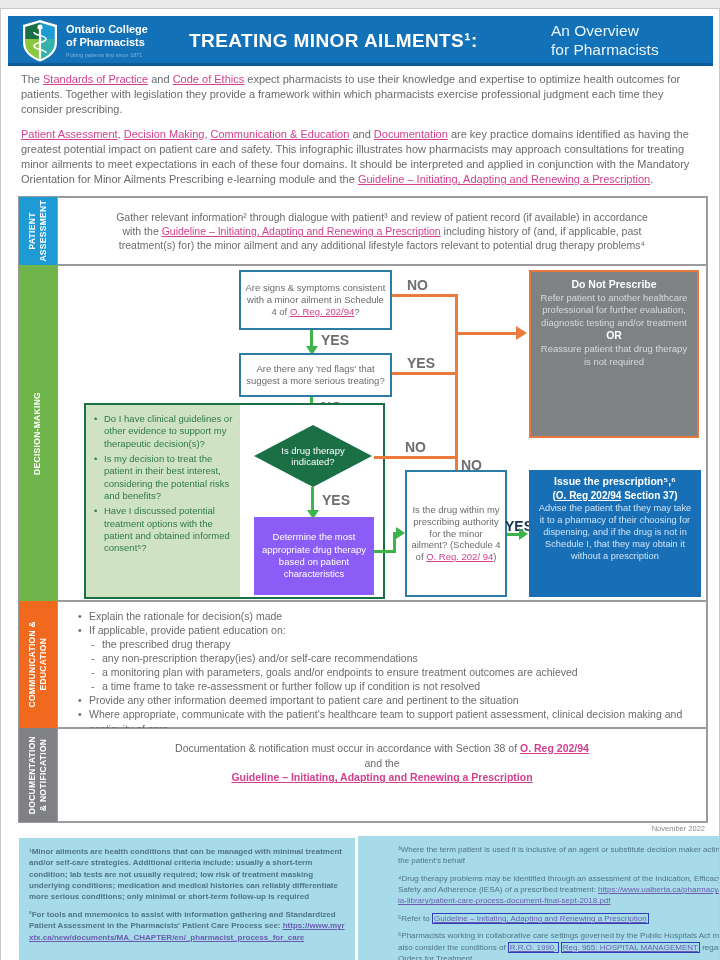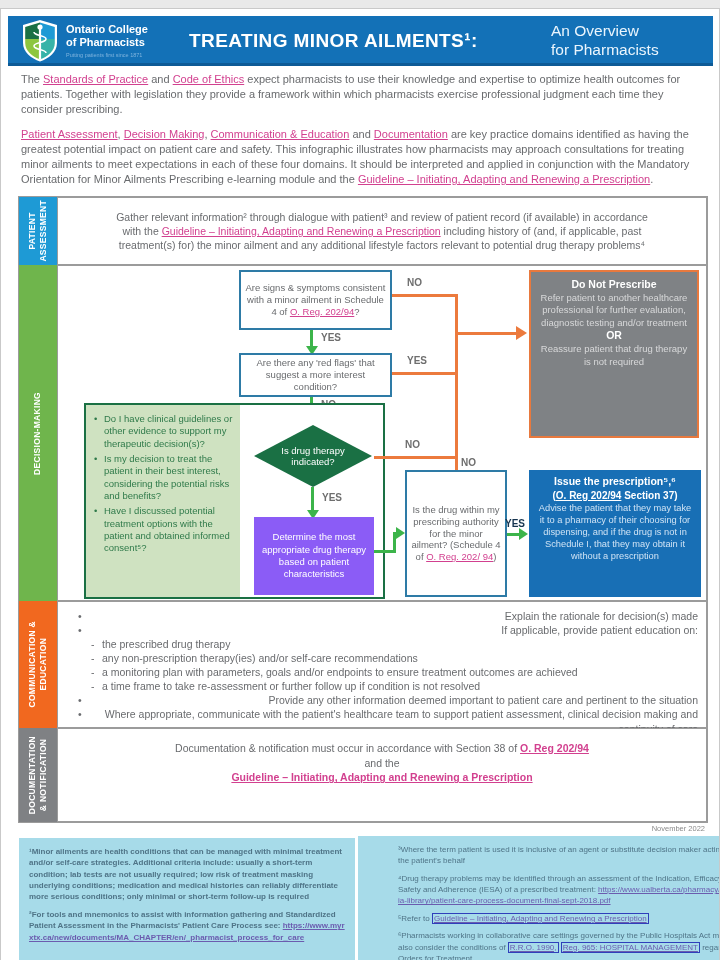--- a/index.html
+++ b/index.html
@@ -31,29 +31,29 @@
 
   .pa-cell{top:188px;height:68px;display:flex;align-items:center;justify-content:center;}
   .pa-text{width:540px;text-align:center;font-size:10.5px;color:#696b6e;line-height:1.35;}
 
   .dm-cell{top:256px;height:336px;}
   .ce-cell{top:592px;height:127px;color:#696b6e;font-size:10.5px;line-height:1.34;padding:7px 8px 0 20px;}
   .doc-cell{top:719px;height:94px;display:flex;align-items:flex-start;justify-content:center;}
   .doc-text{width:430px;margin-top:12px;text-align:center;font-size:10.5px;color:#696b6e;line-height:1.4;}
 
   .ce-cell ul{margin:0;padding:0;list-style:none;}
-  .ce-cell li.b1{padding-left:11px;position:relative;text-align:right;}
+  .ce-cell li.b1{padding-left:11px;position:relative;}
   .ce-cell li.b1:before{content:"•";position:absolute;left:0;}
   .ce-cell li.b2{padding-left:24px;position:relative;}
   .ce-cell li.b2:before{content:"-";position:absolute;left:13px;}
 
   
   .fbox{position:absolute;box-sizing:border-box;border:2px solid #2e7ba6;background:#fff;color:#696b6e;
         font-size:9.5px;line-height:1.25;text-align:center;display:flex;align-items:center;justify-content:center;padding:2px 4px;}
-  .flabel{position:absolute;font-size:10px;font-weight:600;color:#6e6e6e;}
+  .flabel{position:absolute;font-size:14px;font-weight:600;color:#6e6e6e;}
   .gline{position:absolute;background:#3cb44a;}
   .oline{position:absolute;background:#ec7a3d;}
   .arr-down{position:absolute;width:0;height:0;border-left:6px solid transparent;border-right:6px solid transparent;border-top:9px solid #3cb44a;}
   .arr-right-g{position:absolute;width:0;height:0;border-top:6px solid transparent;border-bottom:6px solid transparent;border-left:9px solid #3cb44a;}
   .arr-right-o{position:absolute;width:0;height:0;border-top:7px solid transparent;border-bottom:7px solid transparent;border-left:11px solid #ec7a3d;}
 
   .dm-container{position:absolute;left:26px;top:137px;width:301px;height:196px;border:2px solid #1a7044;box-sizing:border-box;background:#fff;}
   .dm-bullets{position:absolute;left:0;top:0;width:154px;height:100%;background:#cfe2c1;box-sizing:border-box;
               padding:8px 6px 0 8px;color:#2f7a4a;font-size:9.5px;line-height:1.3;}
   .dm-bullets div{padding-left:10px;position:relative;margin-bottom:3px;}
@@ -144,21 +144,21 @@
   <div class="cell dm-cell">
 
     <div class="fbox" style="left:181px;top:4px;width:153px;height:60px;">
       <div><span>Are signs &amp; symptoms consistent with a minor ailment in Schedule 4 of </span><a class="pink">O. Reg. 202/94</a><span>?</span></div>
     </div>
 
     <div class="gline" style="left:252px;top:64px;width:3px;height:17px;"></div>
     <div class="arr-down" style="left:248px;top:80px;"></div>
     <div class="flabel" style="left:263px;top:66px;">YES</div>
 
-    <div class="fbox" style="left:181px;top:87px;width:153px;height:44px;">Are there any 'red flags' that suggest a more interest condition?</div>
+    <div class="fbox" style="left:181px;top:87px;width:153px;height:44px;">Are there any 'red flags' that suggest a more serious treating?</div>
 
     <div class="gline" style="left:252px;top:131px;width:3px;height:19px;"></div>
     <div class="arr-down" style="left:248px;top:149px;"></div>
     <div class="flabel" style="left:263px;top:133px;">NO</div>
 
     <div class="dm-container">
       <div class="dm-bullets">
         <div>Do I have clinical guidelines or other evidence to support my therapeutic decision(s)?</div>
         <div>Is my decision to treat the patient in their best interest, considering the potential risks and benefits?</div>
         <div>Have I discussed potential treatment options with the patient and obtained informed consent⁵?</div>

